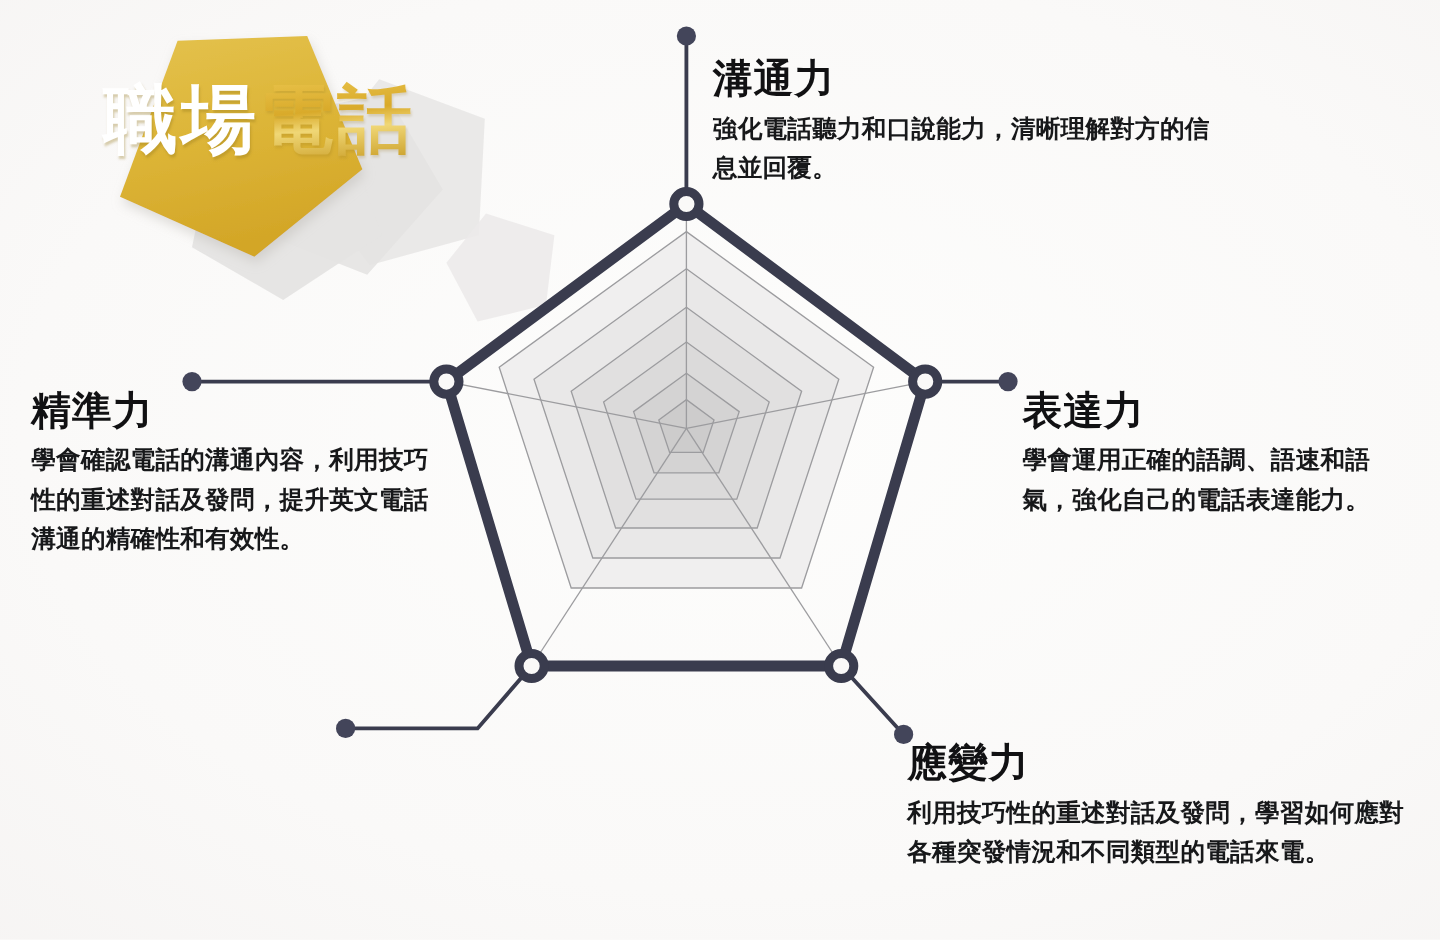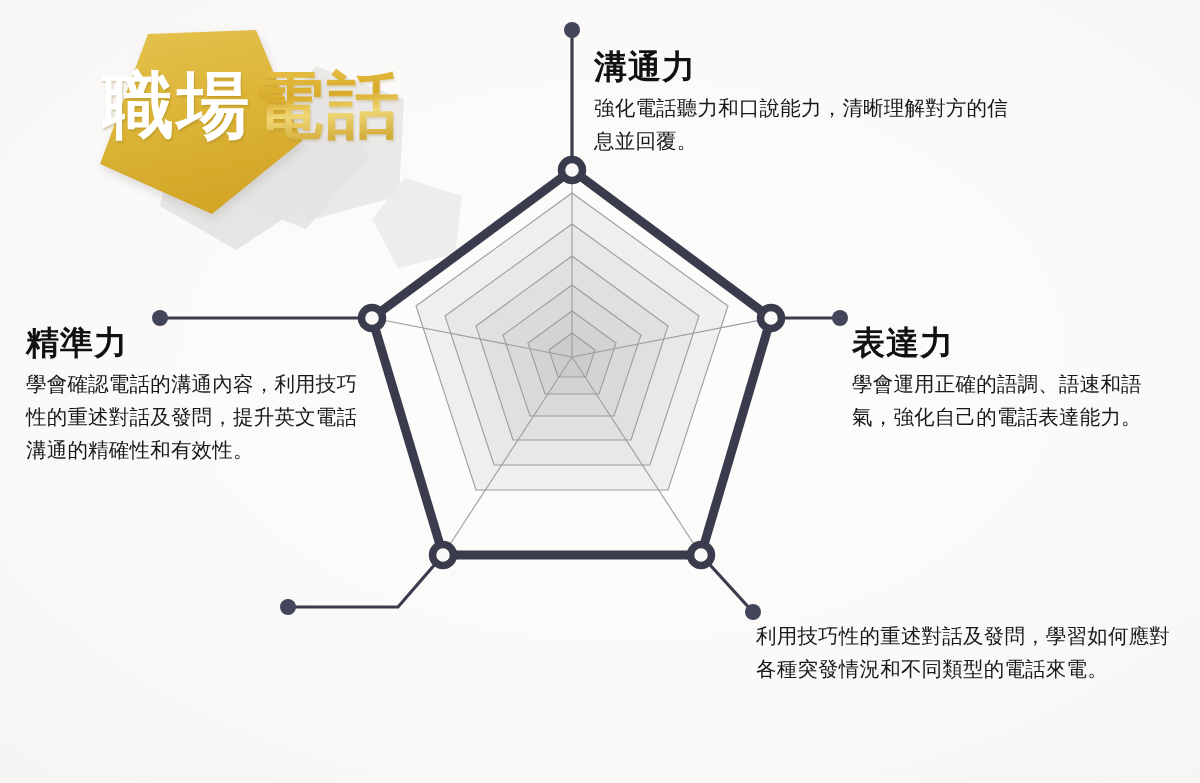--- a/index.html
+++ b/index.html
@@ -34,25 +34,25 @@
   
   #logo {
     position: absolute;
     left: 58px;
     top: 18px;
     width: 420px;
     height: 215px;
   }
   .logo-line1 {
     position: absolute;
-    left: 44px;
+    left: 28px;
     top: 52px;
     font-family: "Liberation Serif", "DejaVu Serif", serif;
     font-weight: bold;
-    font-size: 72px;
+    font-size: 62px;
     letter-spacing: 3px;
     line-height: 1;
     white-space: nowrap;
   }
   .logo-line2 {
     position: absolute;
     left: 145px;
     top: 118px;
     font-family: "Liberation Serif", "DejaVu Serif", serif;
     font-weight: bold;
@@ -87,20 +87,21 @@
     white-space: nowrap;
     margin: 0 0 5px 0;
   }
   .item-body {
     font-family: "Liberation Sans", "DejaVu Sans", sans-serif;
     font-size: 20.5px;
     line-height: 1.62;
     color: #17181a;
     letter-spacing: 0.2px;
     margin: 0;
+    font-weight: bold;
   }
 
   #item-top      { left: 594px; top: 14px;  width: 420px; }
   #item-right    { left: 852px; top: 290px; width: 330px; }
   #item-left     { left: 26px;  top: 290px; width: 340px; text-align: left; }
   #item-bot-left { left: 168px; top: 590px; width: 420px; }
   #item-bot-right{ left: 756px; top: 584px; width: 420px; }
 
   #item-left .item-title  { letter-spacing: 1px; }
 </style>
@@ -199,16 +200,17 @@
     <div class="item-body">學會確認電話的溝通內容，利用技巧性的重述對話及發問，提升英文電話溝通的精確性和有效性。</div>
   </div>
 
   <div class="item" id="item-right">
     <div class="item-title">表達力</div>
     <div class="item-body">學會運用正確的語調、語速和語氣，強化自己的電話表達能力。</div>
   </div>
 
 
   <div class="item" id="item-bot-right">
+    <div class="item-title">應變力</div>
     <div class="item-body">利用技巧性的重述對話及發問，學習如何應對各種突發情況和不同類型的電話來電。</div>
   </div>
 
 </div>
 
 </body></html>

